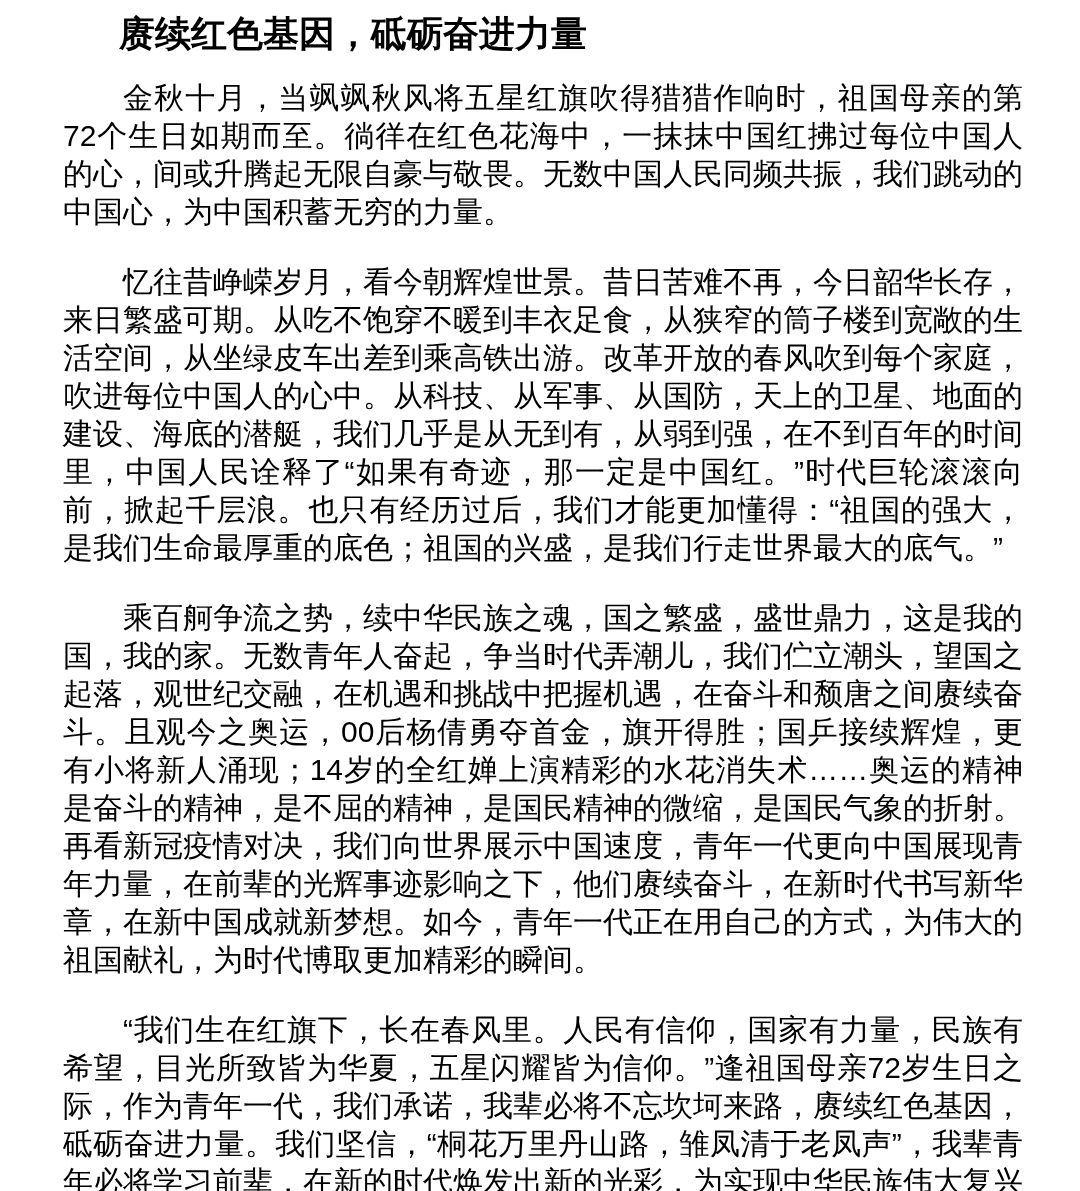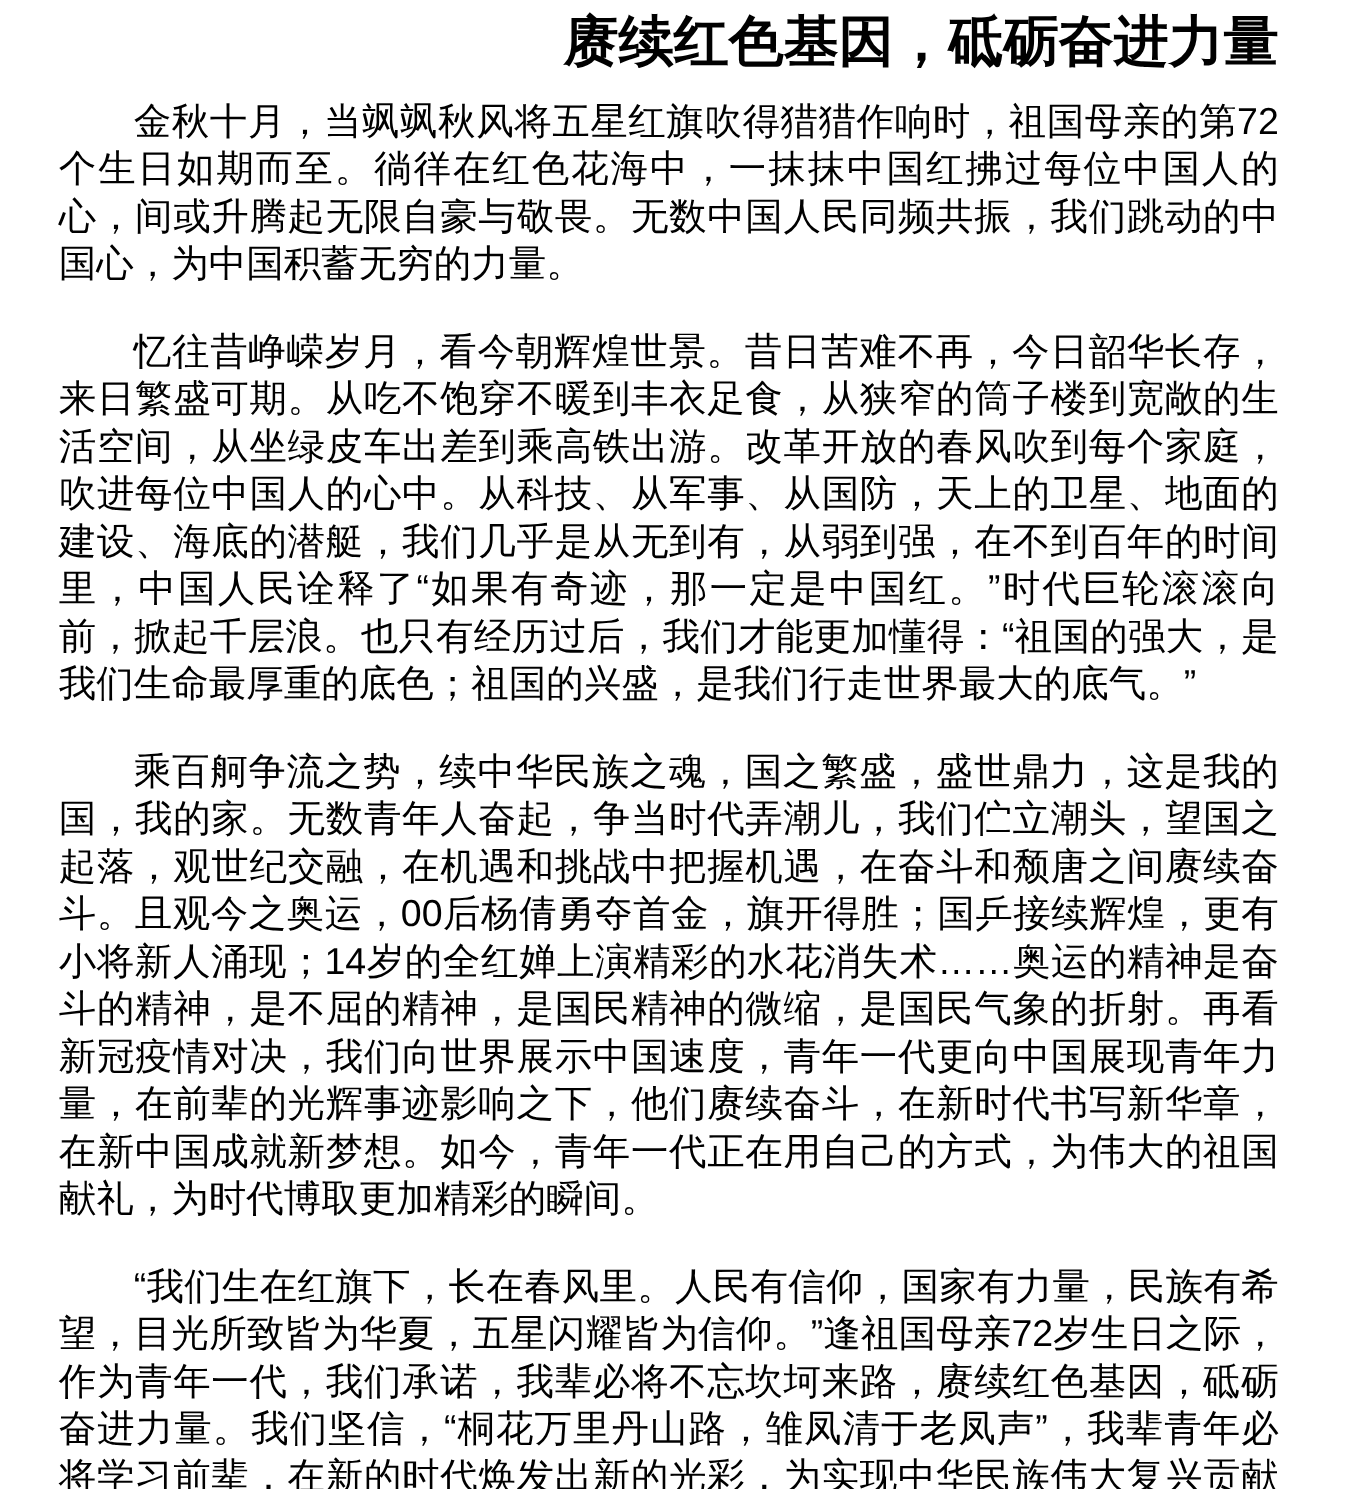--- a/index.html
+++ b/index.html
@@ -14,35 +14,35 @@
   }
   .page {
     box-sizing: border-box;
     width: 1080px;
     min-height: 1191px;
     padding: 12px 57px 40px 47px;
     background: var(--bg, #ffffff);
     color: var(--fg, #000000);
   }
   .title {
-    font-size: 44px;
+    font-size: 36px;
     line-height: 44px;
     font-weight: 700;
-    text-align: right;
+    text-align: left;
     text-indent: 2em; 
     margin: 0 0 23px 0;
     white-space: nowrap;
   }
   .para {
     font-size: 30px;
     line-height: 38px;
     font-weight: 500;
     text-align: justify;
     text-indent: 2em;
-    margin: 0 0 32px 0;
+    margin: 0 0 32px 16px;
     letter-spacing: 0;
   }
   .para:last-child {
     margin-bottom: 0;
   }
 </style>
 </head>
 <body>
 
 <main class="page">

